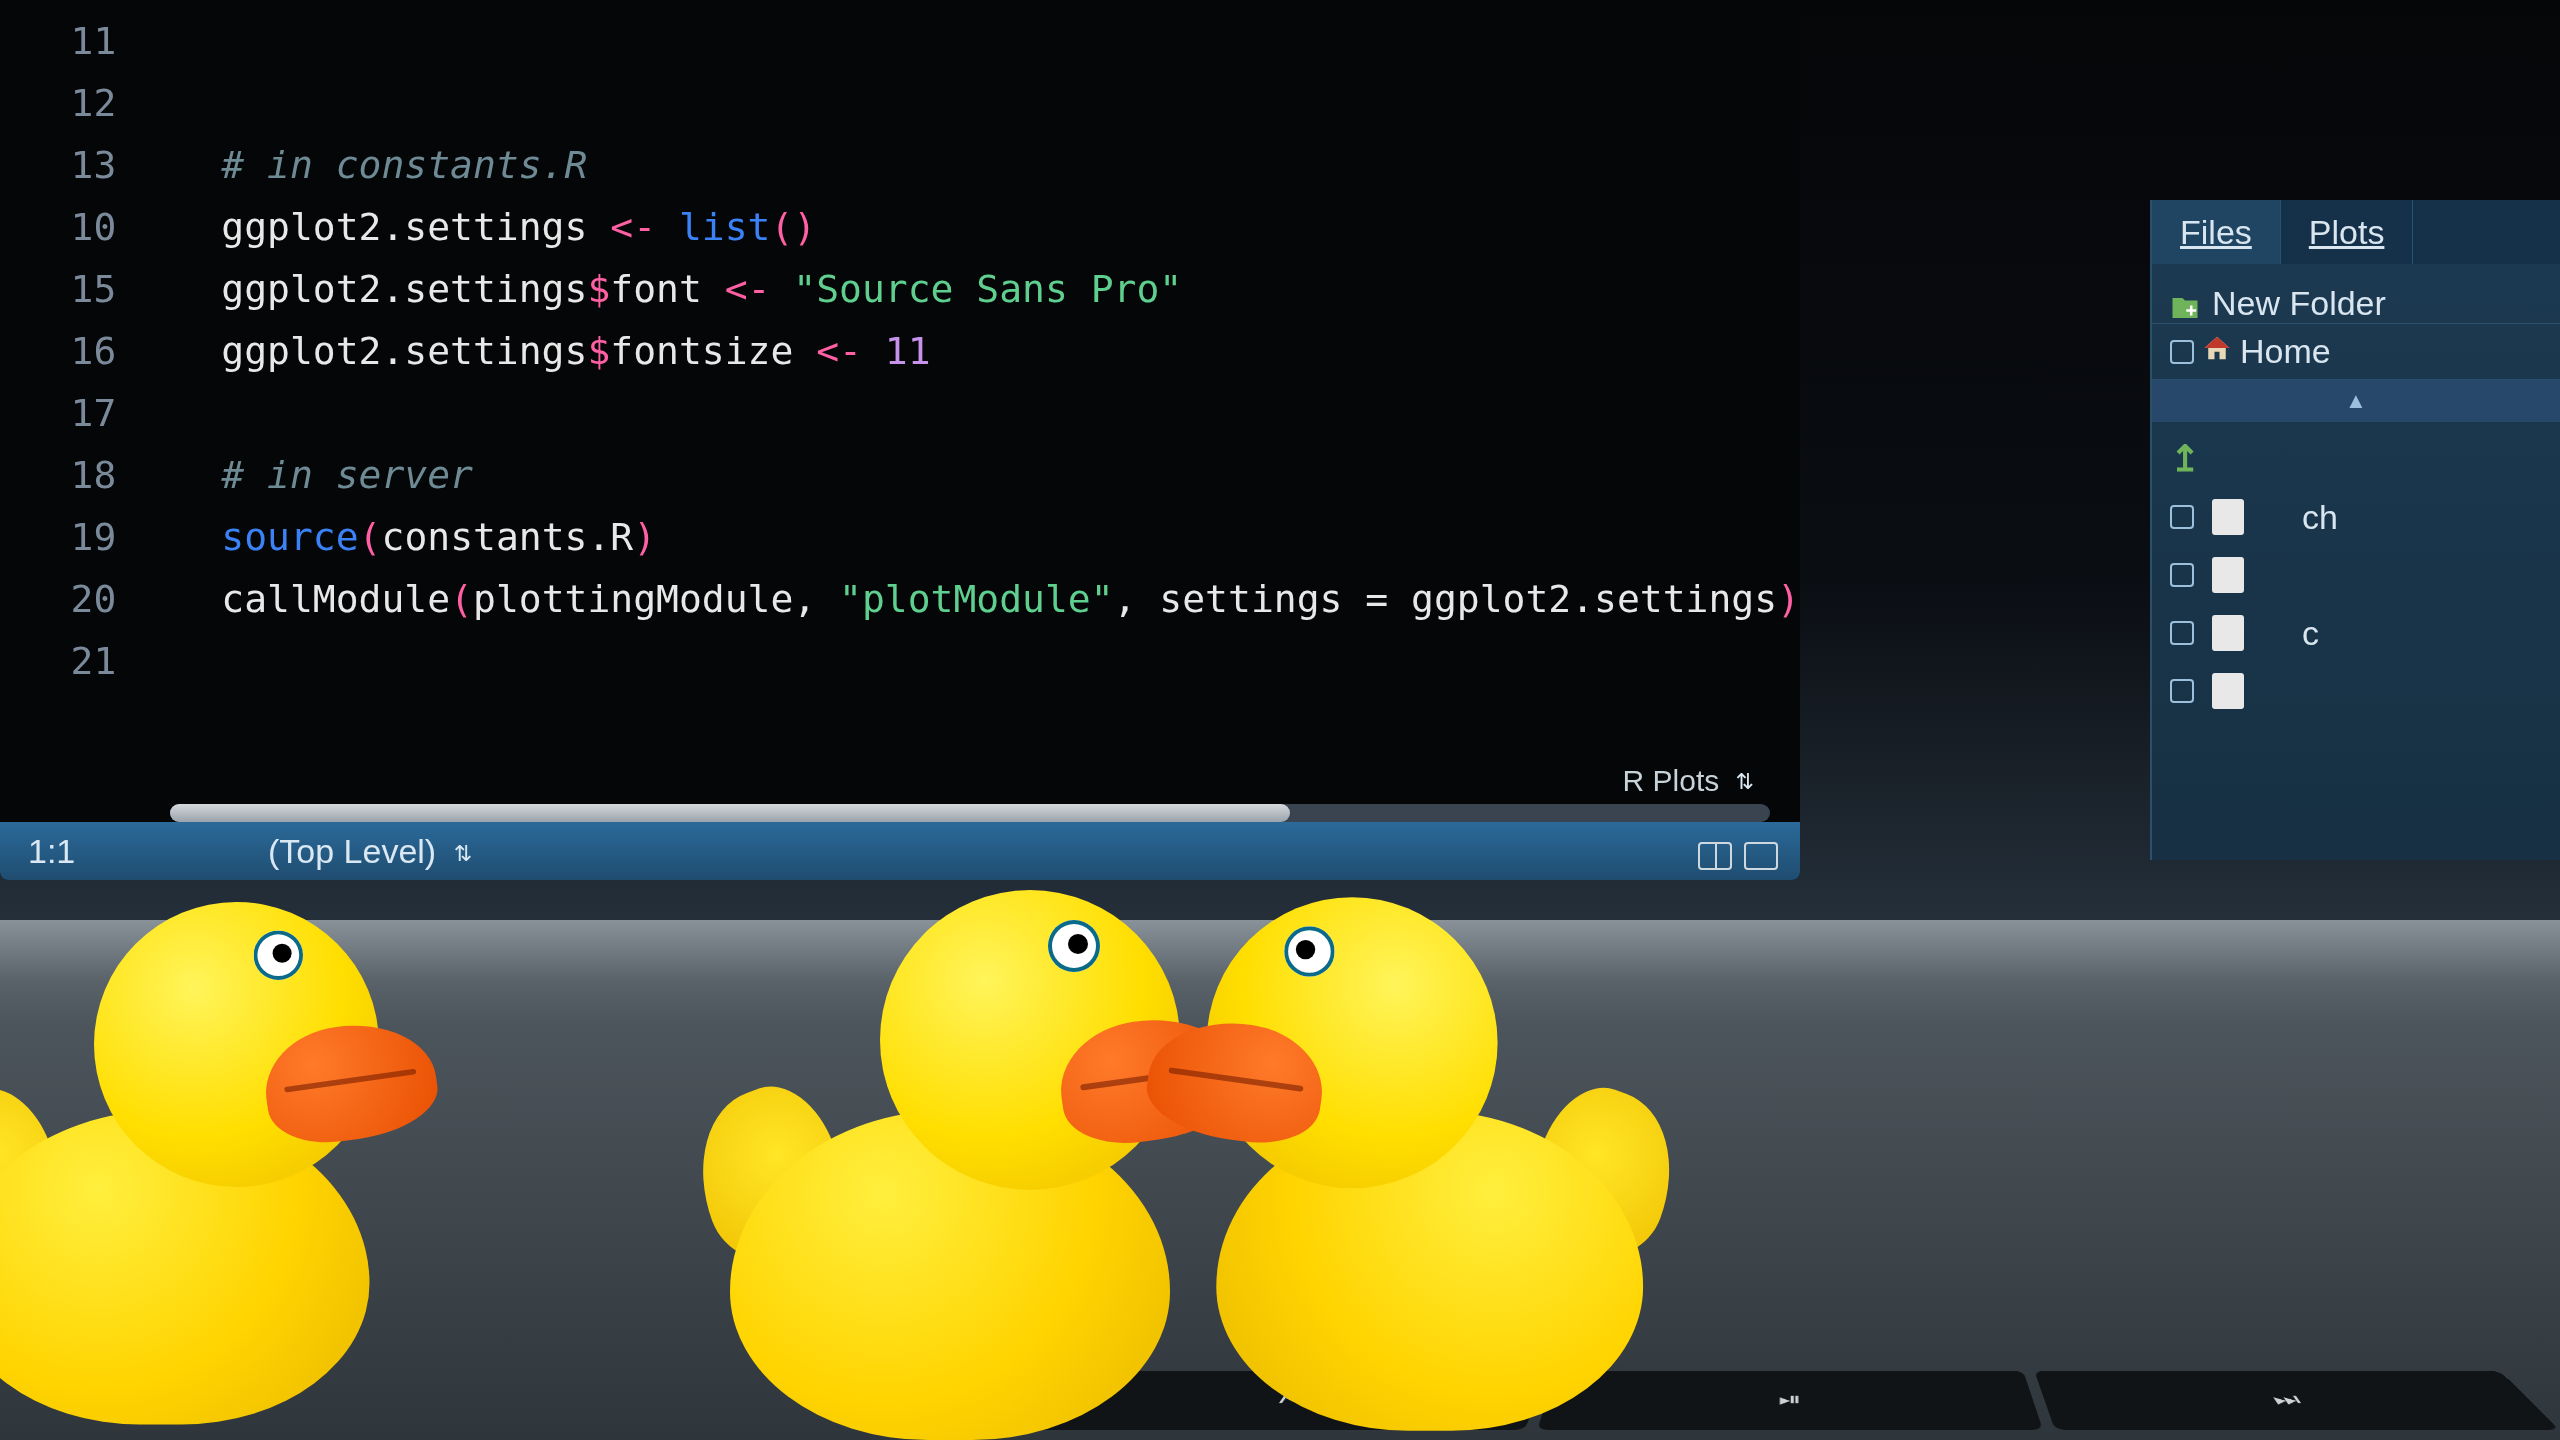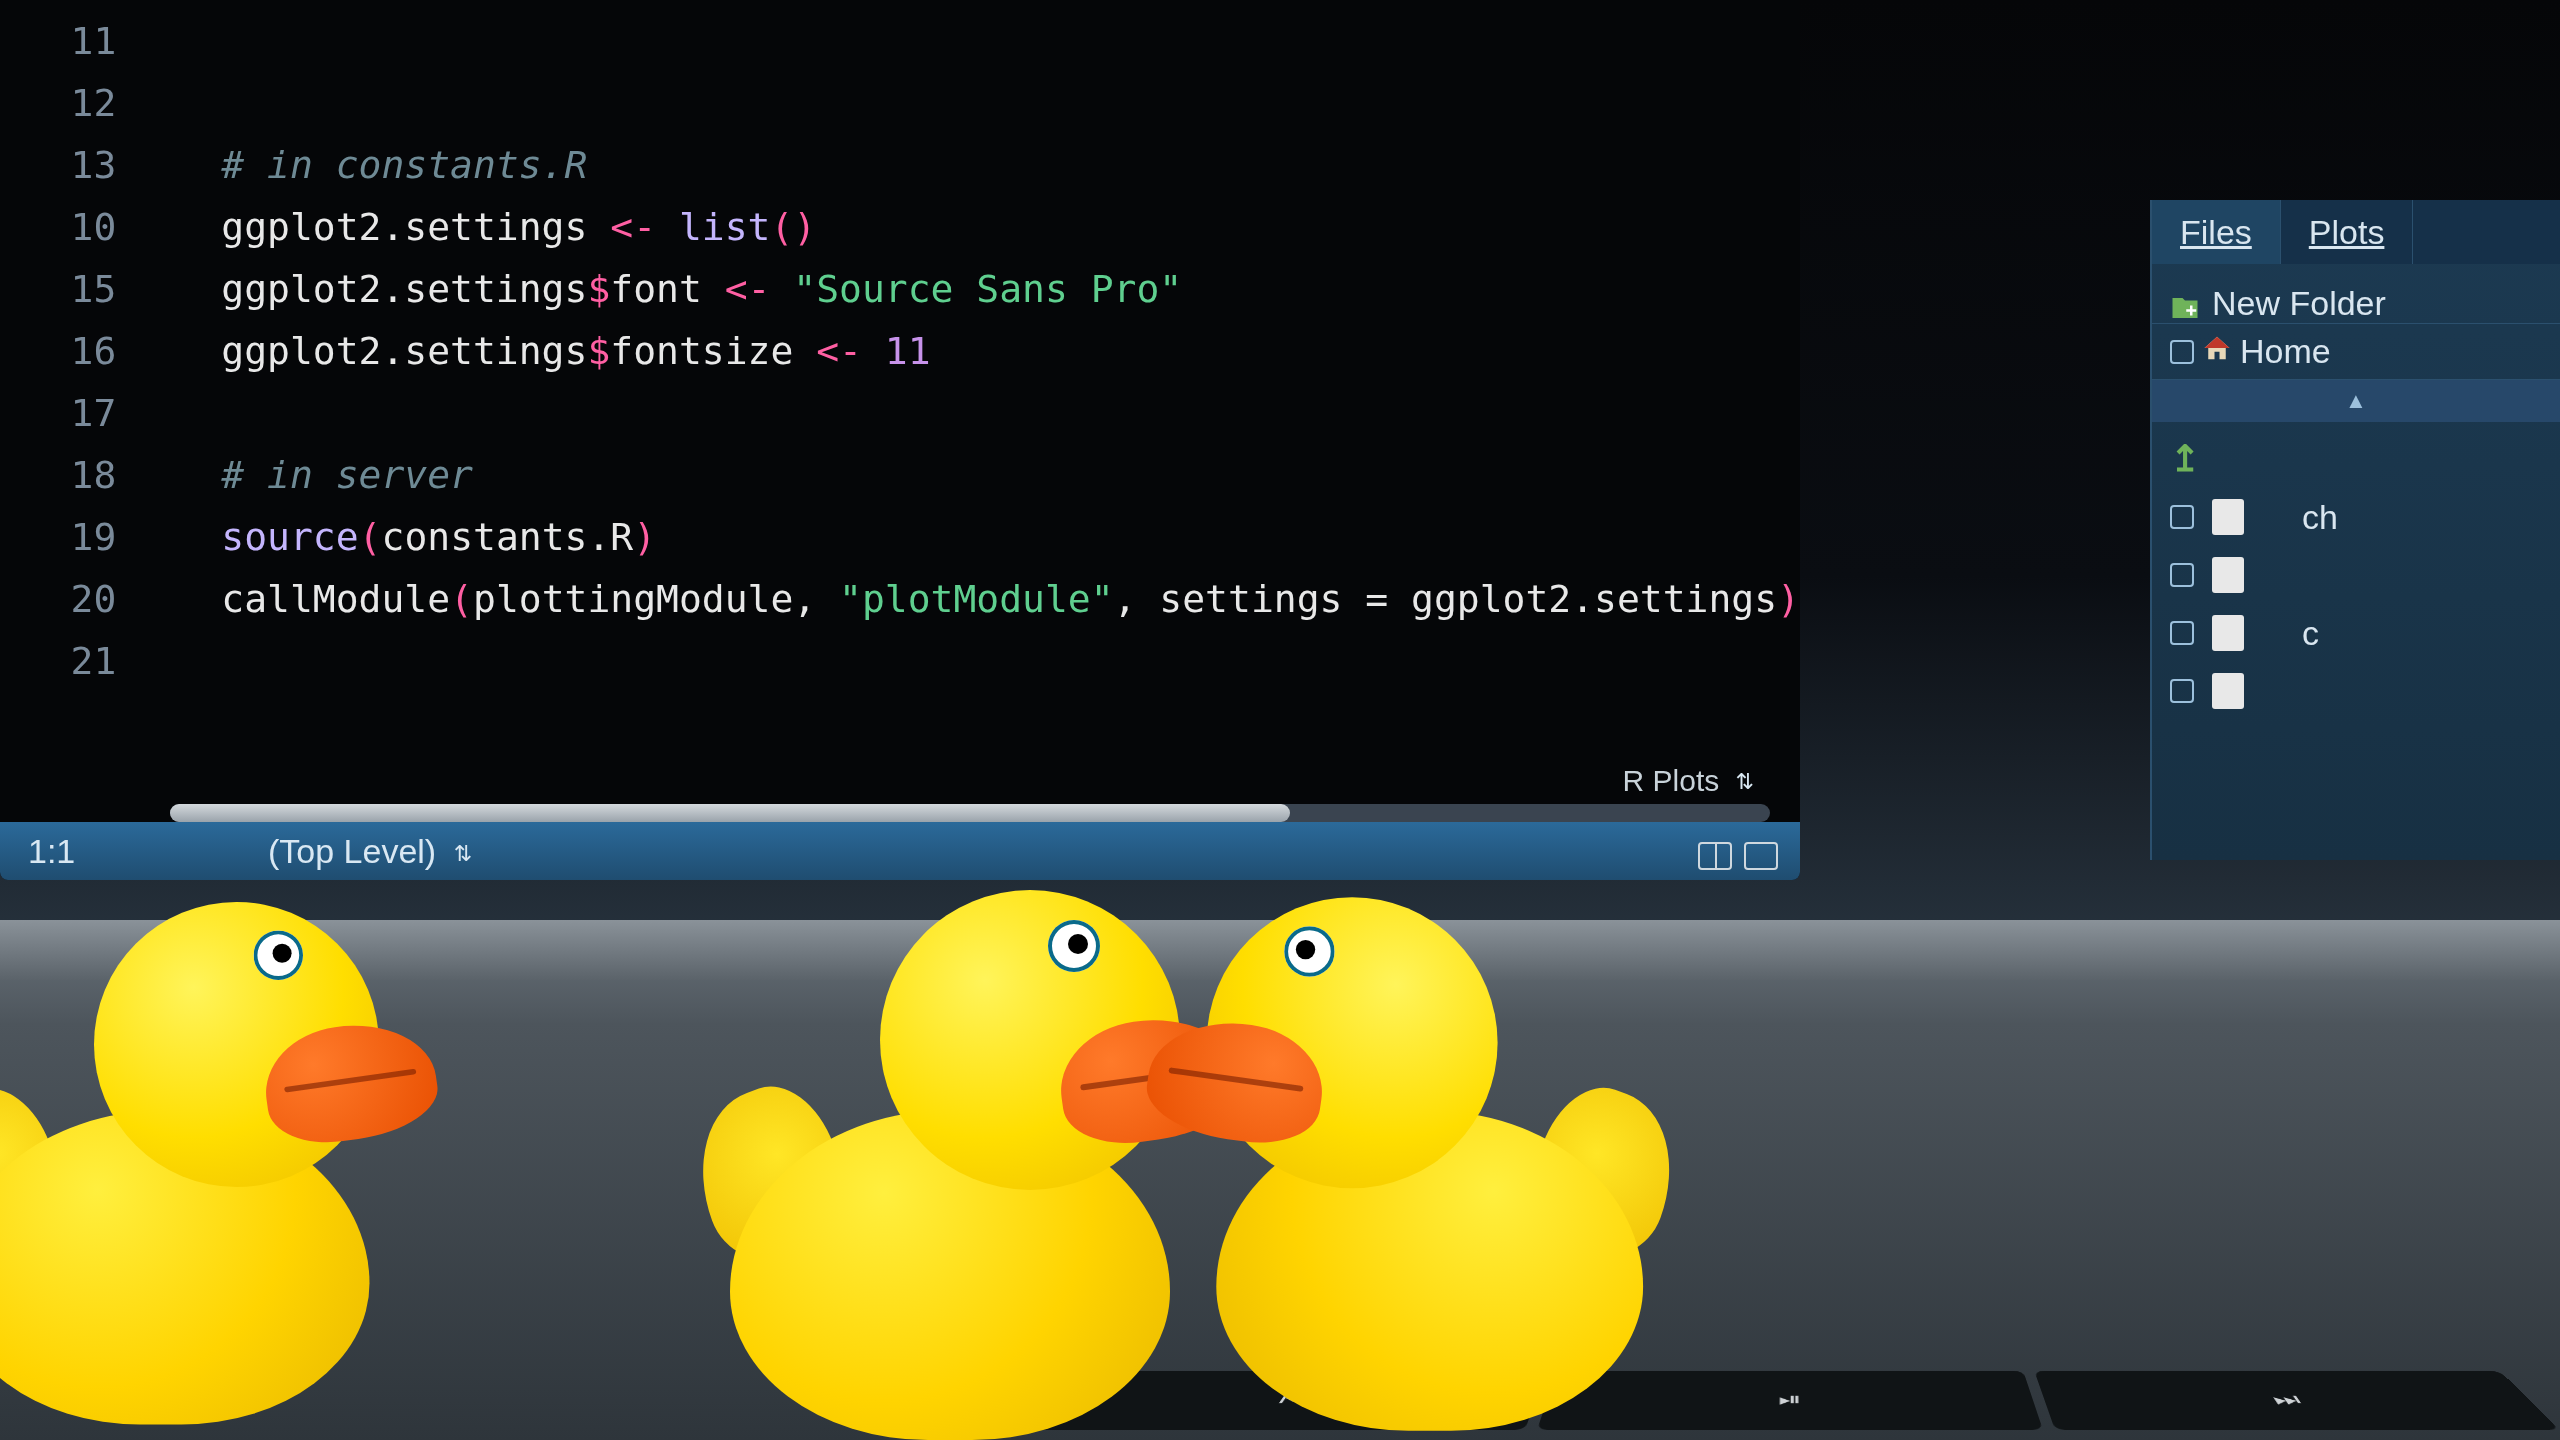--- a/index.html
+++ b/index.html
@@ -51,21 +51,21 @@
     flex: 1;
     font-size: 38px;
     line-height: 62px;
     color: #e8e8e8;
     white-space: pre;
   }
   .code .line { height: 62px; margin-left: 45px; }
   .c-comment  { color: #6e8a95; font-style: italic; }
   .c-ident    { color: #e8e8e8; }
   .c-assign   { color: #ff5fa3; }
-  .c-func     { color: #c4b5fd; }
+  .c-func     { color: #3b82f6; }
   .c-paren    { color: #ff5fa3; }
   .c-string   { color: #5fcf8f; }
   .c-num      { color: #c792ea; }
   .c-dollar   { color: #ff5fa3; }
   .c-eq       { color: #e8e8e8; }
   .scrollbar-h {
     position: absolute;
     left: 170px;
     right: 30px;
     bottom: 58px;

